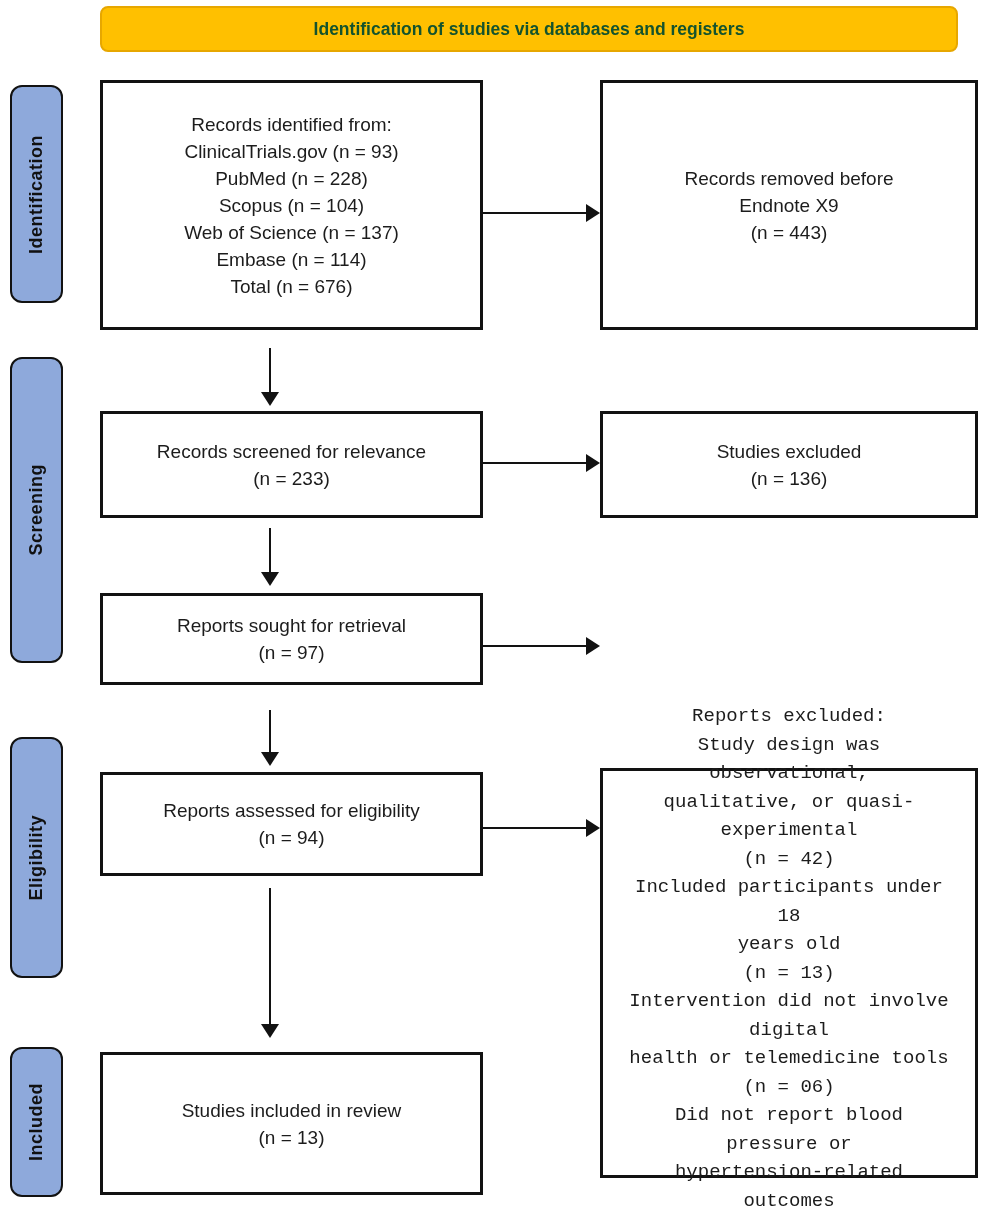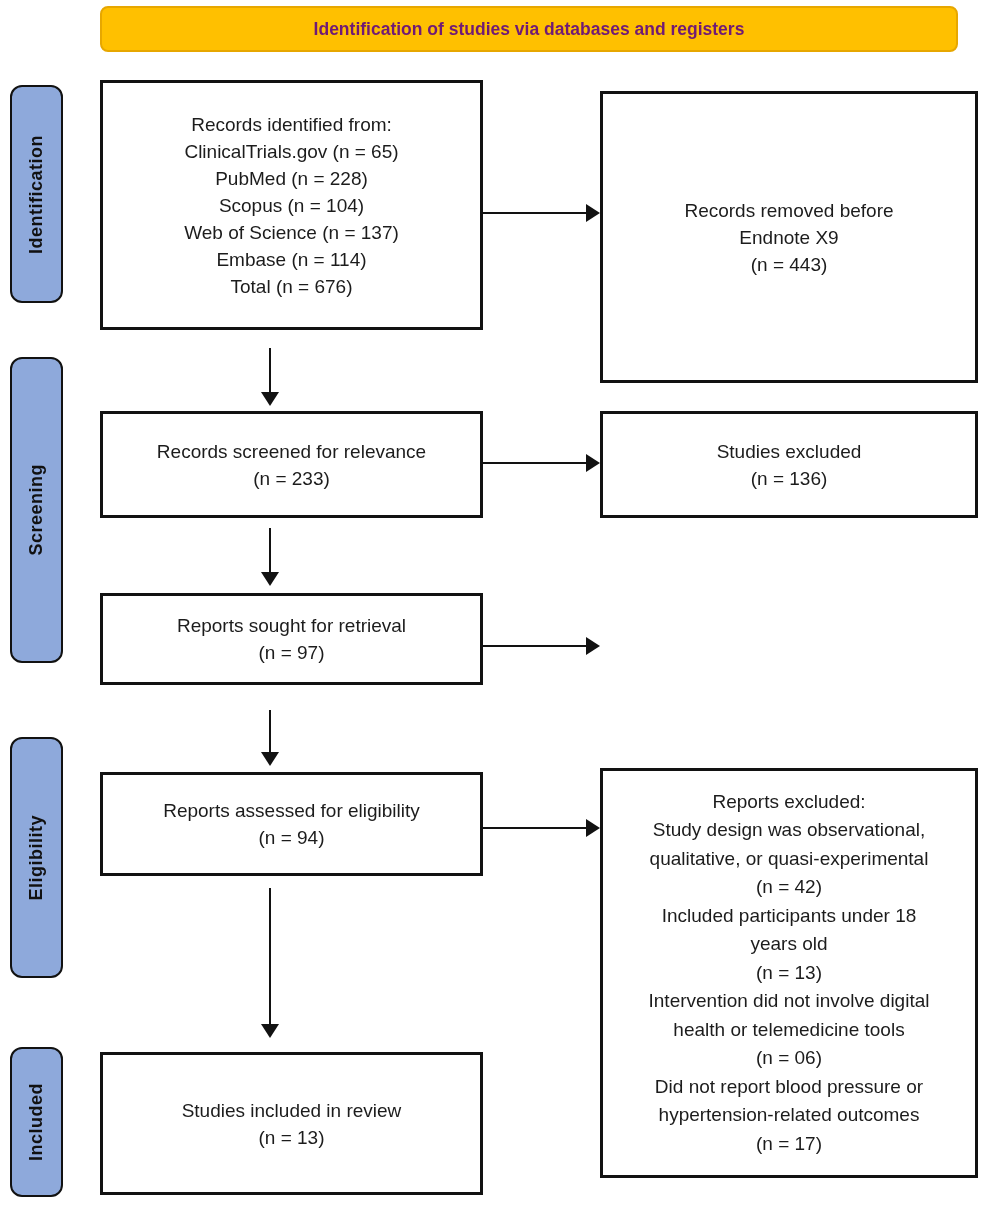--- a/index.html
+++ b/index.html
@@ -14,21 +14,21 @@
 
   
   .banner {
     position: absolute;
     left: 100px; top: 6px;
     width: 858px; height: 46px;
     background: #FFC000;
     border: 2px solid #E7A700;
     border-radius: 8px;
     display: flex; align-items: center; justify-content: center;
-    font-size: 17.5px; font-weight: bold; color: #701a75;
+    font-size: 17.5px; font-weight: bold; color: #14532d;
     box-sizing: border-box;
   }
 
   
   .stage {
     position: absolute;
     left: 10px; width: 53px;
     background: #8EA9DB;
     border: 2.5px solid #121212;
     border-radius: 12px;
@@ -55,27 +55,27 @@
     box-sizing: border-box;
     display: flex; flex-direction: column;
     align-items: center; justify-content: center;
     text-align: center;
     font-size: 19px; line-height: 27px; color: #1c1c1c;
     padding: 6px 24px;
   }
   .col-left  { left: 100px; width: 383px; }
   .col-right { left: 600px; width: 378px; }
   .box-a  { top: 80px;  height: 250px; }
-  .box-r1 { top: 80px;  height: 292px; margin-top: 11px; }
+  .box-r1 { top: 80px;  height: 250px; }
   .box-b  { top: 411px; height: 107px; }
   .box-r2 { top: 411px; height: 107px; }
   .box-c  { top: 593px; height: 92px; }
   .box-r3 { top: 593px; height: 109px; }
   .box-d  { top: 772px; height: 104px; }
-  .box-r4 { top: 768px; height: 410px; line-height: 28.5px; }
+  .box-r4 { top: 768px; height: 410px; line-height: 28.5px; font-family: Liberation Mono, monospace; }
   .box-e  { top: 1052px; height: 143px; }
 
   
   .varrow { position: absolute; width: 18px; }
   .varrow::before {
     content: ""; position: absolute;
     left: 50%; transform: translateX(-50%);
     top: 0; bottom: 12px; width: 2px; background: #121212;
   }
   .varrow::after {
@@ -126,21 +126,21 @@
   </div>
   <div class="stage stage-eligibility">
     <span>Eligibility</span>
   </div>
   <div class="stage stage-included">
     <span>Included</span>
   </div>
 
   <div class="fbox col-left box-a">
       <div>Records identified from:</div>
-      <div>ClinicalTrials.gov (n = 65)</div>
+      <div>ClinicalTrials.gov (n = 93)</div>
       <div>PubMed (n = 228)</div>
       <div>Scopus (n = 104)</div>
       <div>Web of Science (n = 137)</div>
       <div>Embase (n = 114)</div>
       <div>Total (n = 676)</div>
     </div>
   <div class="fbox col-right box-r1">
       <div>Records removed before</div>
       <div>Endnote X9</div>
       <div>(n = 443)</div>

